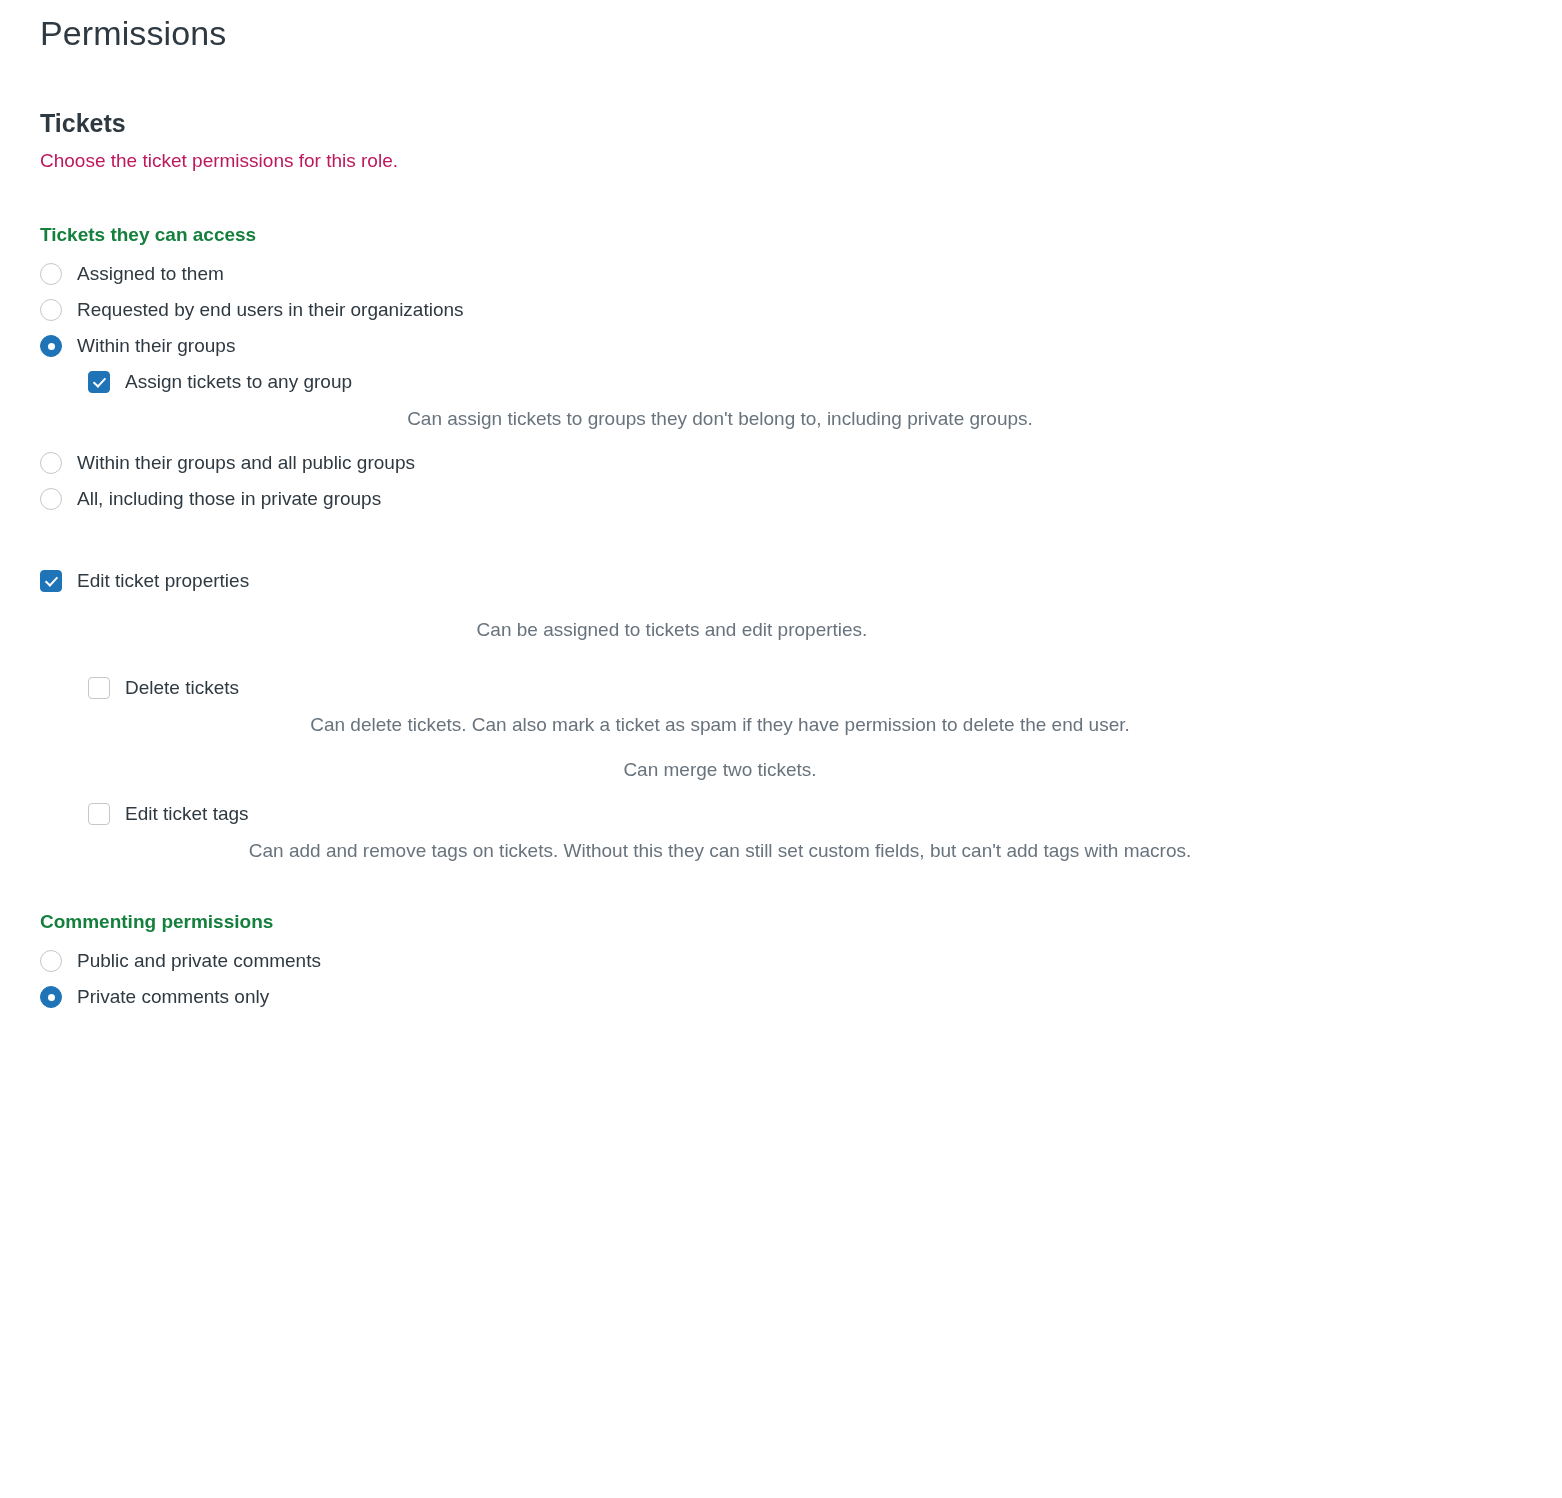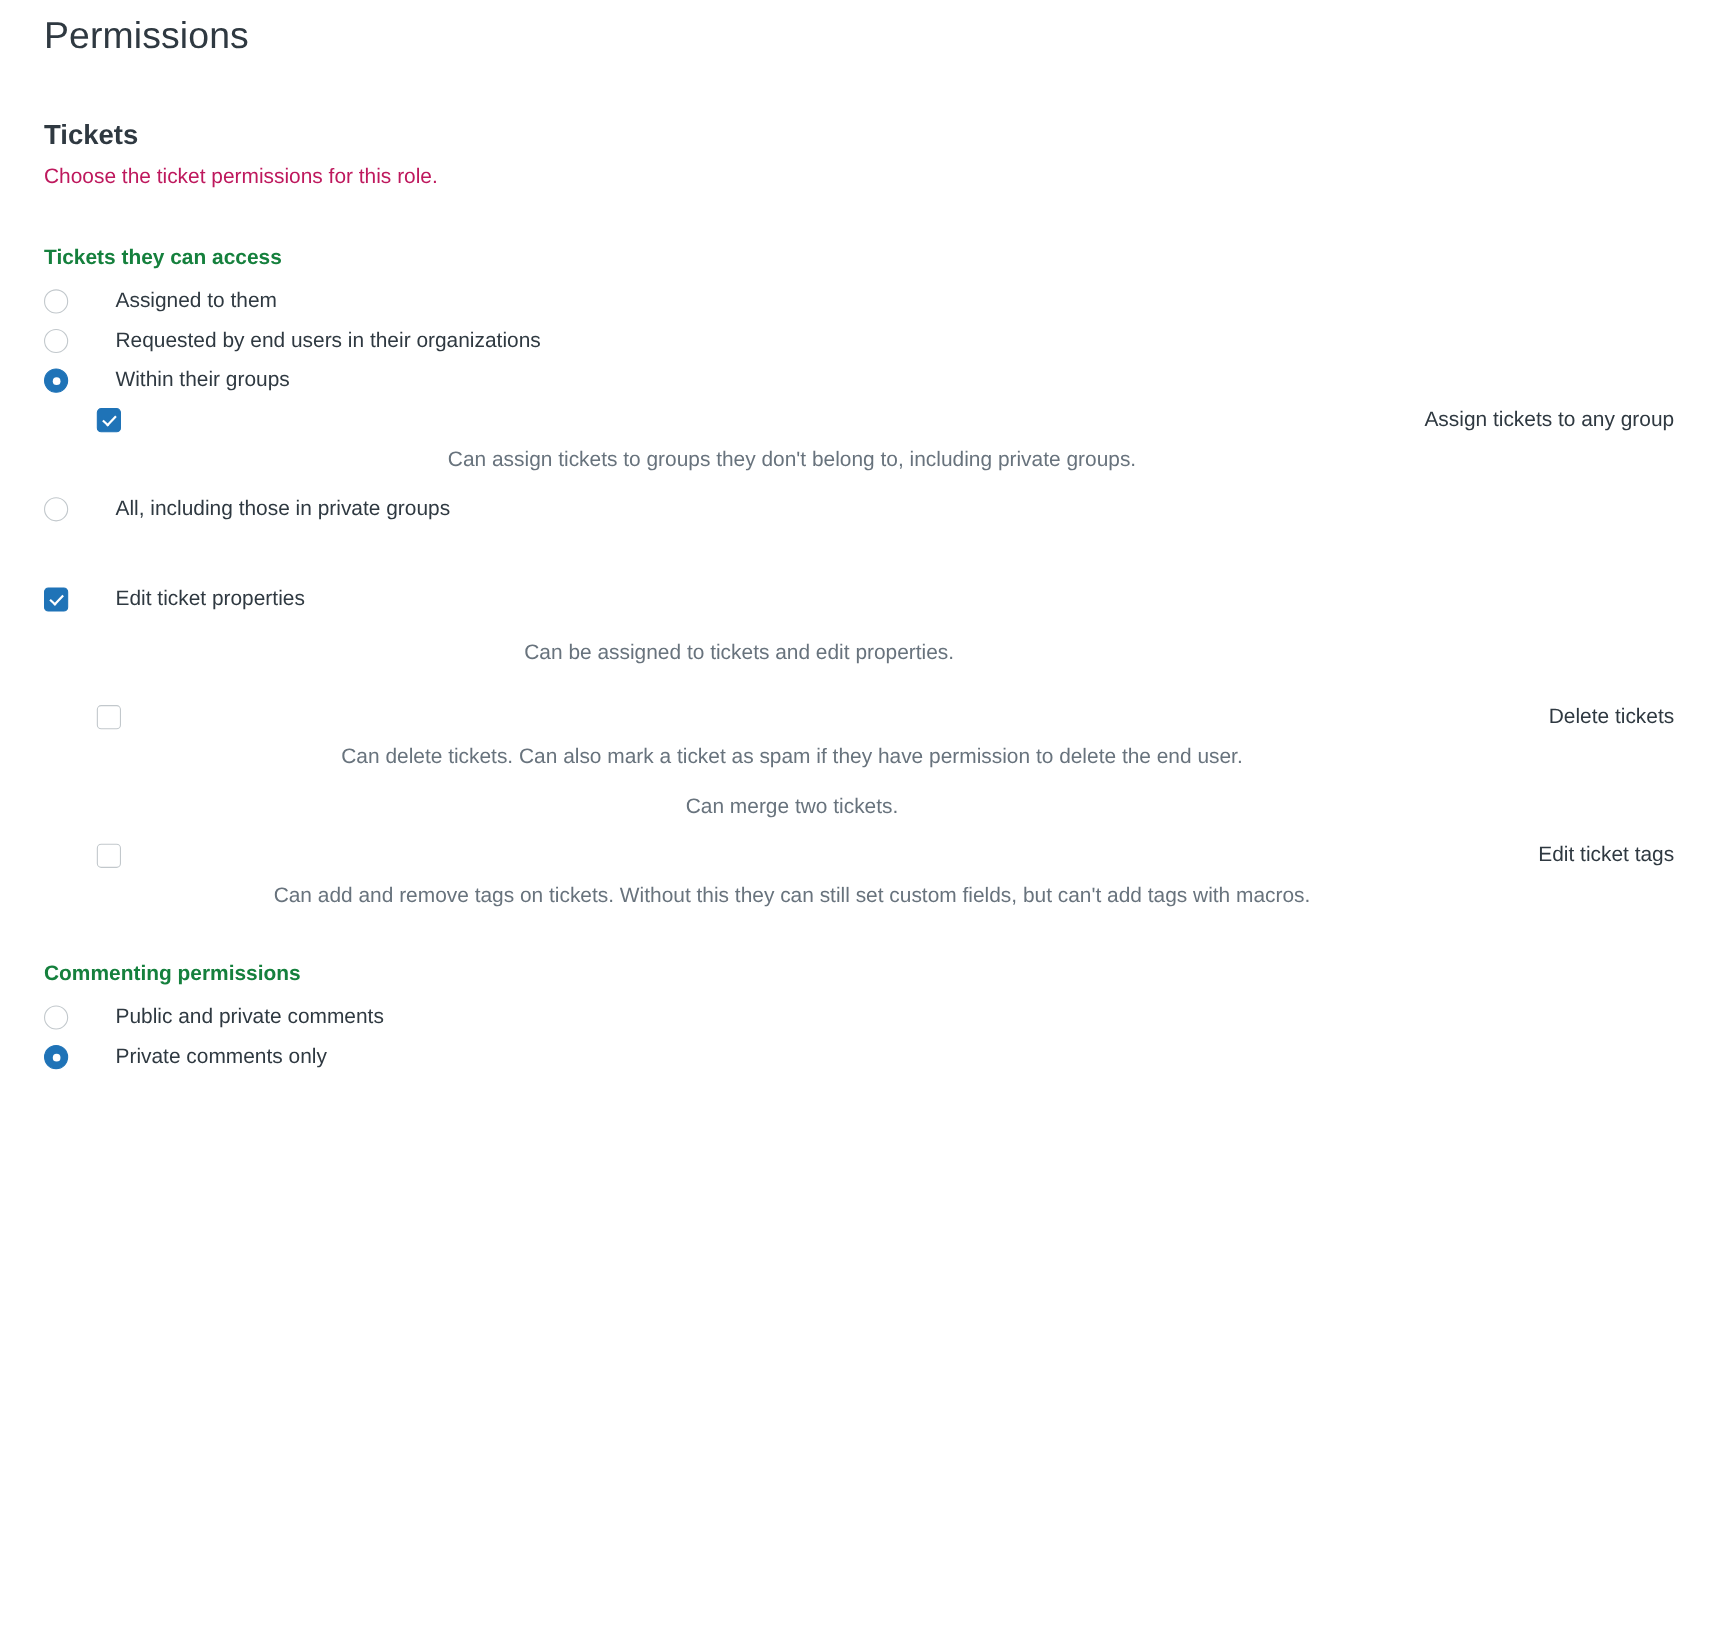--- a/index.html
+++ b/index.html
@@ -39,21 +39,20 @@
   .group-label {
     font-size: 19px;
     font-weight: 700;
     color: #15803d;
     margin: 0 0 14px 0;
   }
   .opt-row {
     display: flex;
     align-items: flex-start;
     margin-bottom: 10px;
-    gap: 28px;
   }
   .opt-row.tight { margin-bottom: 8px; }
 
   
   .radio {
     width: 22px;
     height: 22px;
     border-radius: 50%;
     border: 1.5px solid #c2c8cc;
     background: #fff;
@@ -116,21 +115,21 @@
   .opt-label.bold { font-weight: 400; }
 
   .hint {
     font-size: 19px;
     color: #68737d;
     line-height: 29px;
     max-width: 1190px;
     text-align: center;
   }
 
-  .indent-1 { margin-left: 48px; justify-content: space-between; }
+  .indent-1 { margin-left: 48px; }
   .indent-hint-1 { margin-left: 85px; }
   .indent-hint-0 { margin-left: 37px; margin-top: 20px; }
 
   .block-gap-lg { height: 46px; }
   .block-gap-md { height: 30px; }
   .block-gap-sm { height: 16px; }
 </style>
 </head>
 <body>
 
@@ -159,20 +158,24 @@
   </div>
 
   <div class="opt-row tight indent-1">
     <span class="checkbox checked"></span>
     <span class="opt-label">Assign tickets to any group</span>
   </div>
   <div class="hint indent-hint-1">Can assign tickets to groups they don't belong to, including private groups.</div>
 
   <div class="block-gap-sm"></div>
 
+  <div class="opt-row tight">
+    <span class="radio"></span>
+    <span class="opt-label">Within their groups and all public groups</span>
+  </div>
 
   <div class="opt-row tight">
     <span class="radio"></span>
     <span class="opt-label">All, including those in private groups</span>
   </div>
 
   <div class="block-gap-lg"></div>
 
   <div class="opt-row tight">
     <span class="checkbox checked"></span>

